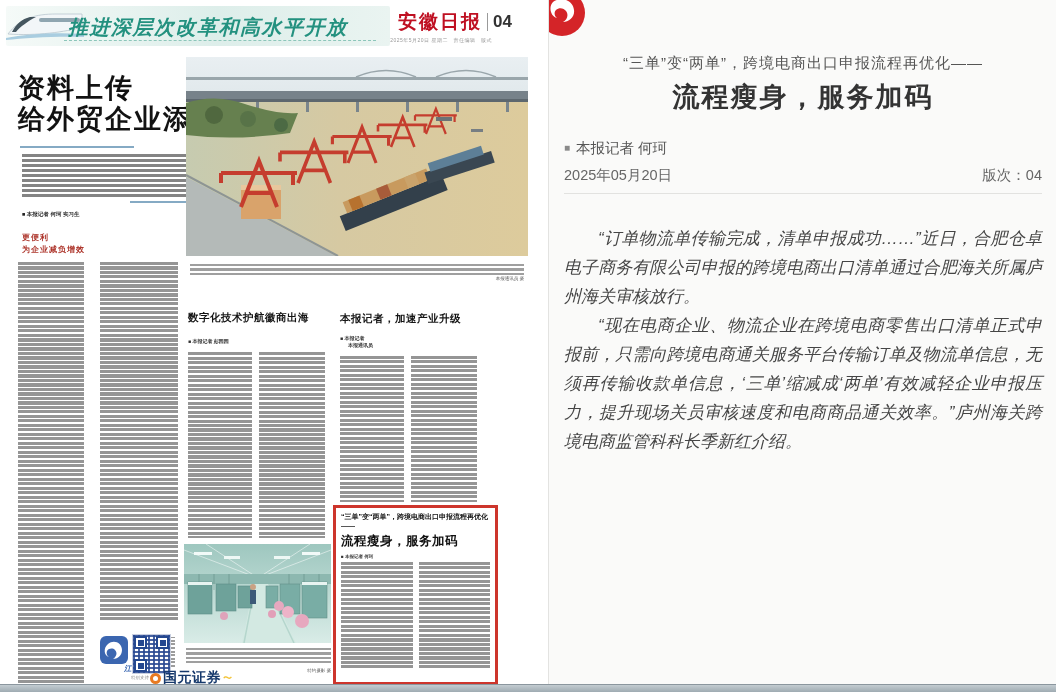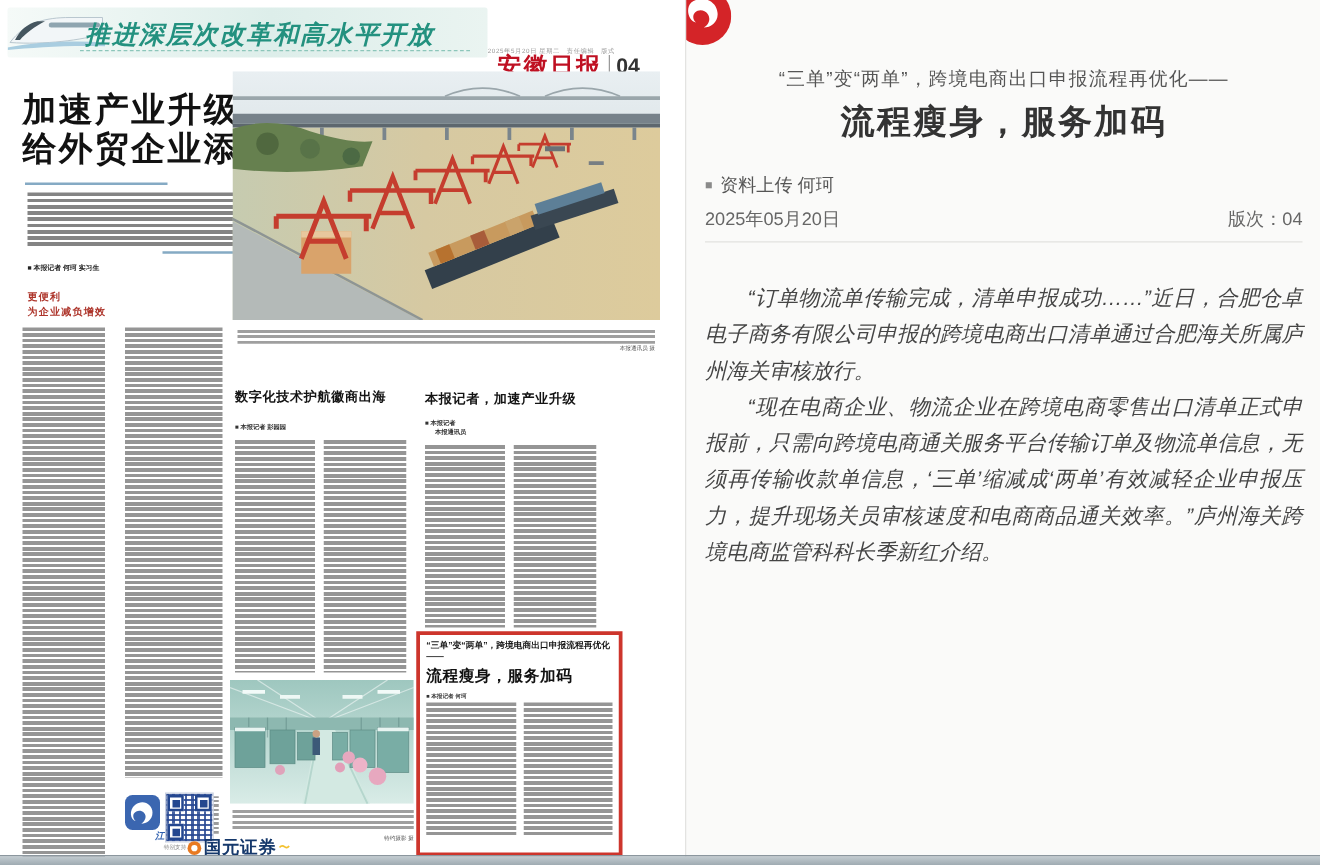--- a/index.html
+++ b/index.html
@@ -8,21 +8,21 @@
   .abs{position:absolute;}
 
   
   .paper{position:absolute;left:0;top:0;width:540px;height:686px;background:#fff;overflow:hidden;}
 
   .banner{left:6px;top:6px;width:384px;height:40px;border-radius:2px;overflow:hidden;
           background:linear-gradient(90deg,#f5faf8,#ddeeea 55%,#eaf4f1);}
   .banner-underline{left:64px;top:40px;width:312px;border-top:1px dashed #8cc6ba;}
   .slogan{left:62px;top:8px;font-size:20px;font-weight:900;font-style:italic;color:#23917f;
           letter-spacing:1.5px;white-space:nowrap;}
-  .masthead{left:398px;top:9px;display:flex;align-items:center;margin-top:31px;}
+  .masthead{left:398px;top:9px;display:flex;align-items:center;}
   .mast-name{font-size:19px;font-weight:900;color:#bf1022;letter-spacing:2px;font-family:"Liberation Serif",serif;}
   .mast-div{width:1px;height:18px;background:#9a9a9a;margin:0 5px;}
   .mast-page{font-size:17px;font-weight:700;color:#333;}
   .dateline{left:348px;top:37px;width:144px;font-size:5px;color:#999;text-align:right;letter-spacing:.5px;}
 
   .hl{font-weight:900;color:#121212;font-size:27px;letter-spacing:2px;white-space:nowrap;}
   .rule{background:#85aac4;height:2px;}
   .lead-byline{left:22px;top:211px;font-size:5.5px;font-weight:700;color:#222;}
   .subhead{font-size:8px;font-weight:900;color:#ad342a;letter-spacing:1px;}
 
@@ -100,21 +100,21 @@
     </div>
     <div class="abs banner-underline"></div>
 
     <div class="abs masthead">
       <span class="mast-name">安徽日报</span>
       <span class="mast-div"></span>
       <span class="mast-page">04</span>
     </div>
     <div class="abs dateline">2025年5月20日 星期二　责任编辑　版式</div>
 
-    <div class="abs hl" style="left:18px;top:70px">加速产业升级</div>
+    <div class="abs hl" style="left:18px;top:70px">资料上传</div>
     <div class="abs hl" style="left:18px;top:101px">给外贸企业添底气</div>
     <div class="abs rule" style="left:20px;top:146px;width:114px"></div>
     <div class="abs ts-d" style="left:22px;top:154px;width:168px;height:44px"></div>
     <div class="abs rule" style="left:130px;top:201px;width:66px"></div>
     <div class="abs lead-byline">■ 本报记者 何珂 实习生</div>
     <div class="abs subhead" style="left:22px;top:232px">更便利</div>
     <div class="abs subhead" style="left:22px;top:244px">为企业减负增效</div>
     <div class="abs ts" style="left:18px;top:262px;width:66px;height:424px"></div>
     <div class="abs ts" style="left:100px;top:262px;width:78px;height:360px"></div>
 
@@ -272,21 +272,21 @@
 
   <div class="reader">
     <svg class="r-logo" viewBox="0 0 46 46">
       <circle cx="23" cy="23" r="23" fill="#d42428"></circle>
       <path d="M14 12 c8 -6 20 -2 21 8 c1 7 -5 12 -11 12 c4 -2 6 -7 3 -11 c-2 -3 -7 -4 -10 -1 c-2 2 -2 6 1 8 c-6 -1 -9 -11 -4 -16 z" fill="#fff"></path>
     </svg>
     <div class="r-inner">
       <div class="r-kicker">“三单”变“两单”，跨境电商出口申报流程再优化——</div>
       <div class="r-title">流程瘦身，服务加码</div>
       <div class="r-byline">
-        <span class="sq">■</span><span>资料上传 何珂</span>
+        <span class="sq">■</span><span>本报记者 何珂</span>
       </div>
       <div class="r-meta">
         <span>2025年05月20日</span>
         <span>版次：04</span>
       </div>
       <div class="r-div"></div>
       <div class="r-body">
         <p>“订单物流单传输完成，清单申报成功……”近日，合肥仓卓电子商务有限公司申报的跨境电商出口清单通过合肥海关所属庐州海关审核放行。</p>
         <p>“现在电商企业、物流企业在跨境电商零售出口清单正式申报前，只需向跨境电商通关服务平台传输订单及物流单信息，无须再传输收款单信息，‘三单’缩减成‘两单’有效减轻企业申报压力，提升现场关员审核速度和电商商品通关效率。”庐州海关跨境电商监管科科长季新红介绍。</p>
       </div>

